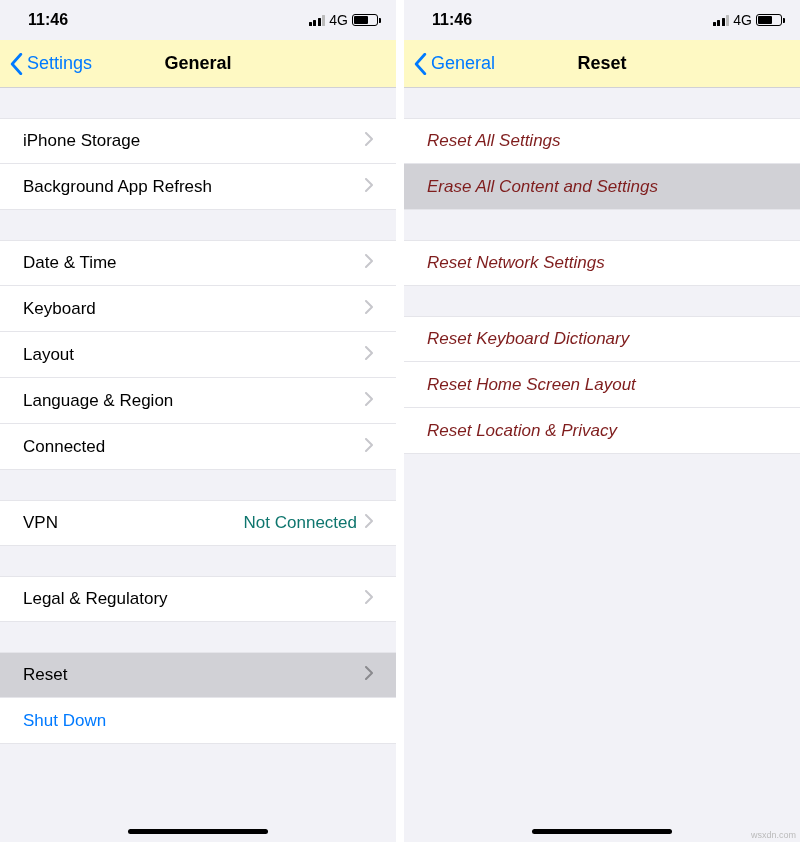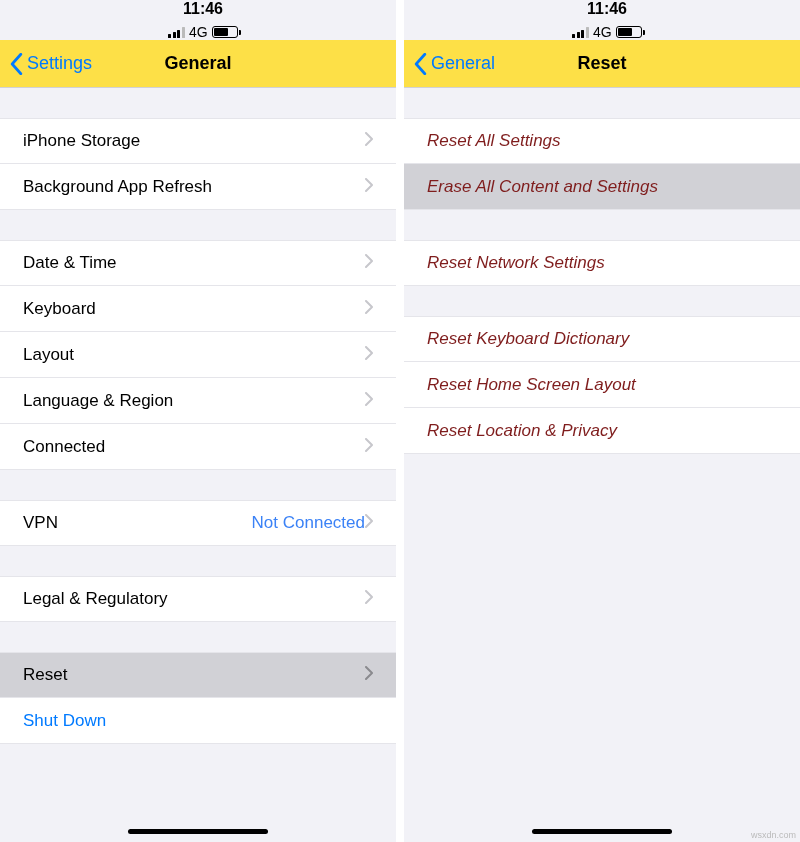--- a/index.html
+++ b/index.html
@@ -21,42 +21,41 @@
   .status-bar {
     height: 40px;
     display: flex;
     align-items: center;
     justify-content: space-between;
     padding: 0 18px 0 28px;
     background: #f2f2f7;
     font-size: 16px;
     font-weight: 600;
     color: #000;
-    flex-direction: column;
   }
   .status-right { display: flex; align-items: center; gap: 4px; }
   .signal { display: inline-flex; align-items: flex-end; gap: 1.5px; height: 11px; }
   .signal span { width: 3px; background: #000; display: inline-block; border-radius: 0.5px;}
   .signal .b1{height:4px} .signal .b2{height:6px} .signal .b3{height:8px} .signal .b4{height:11px;background:#bbb;}
   .net-label { font-size: 14px; font-weight:500; }
   .battery {
     width: 26px; height: 12px; border: 1px solid #000; border-radius: 3px;
     position: relative; display:inline-block;
   }
   .battery::after {
     content:""; position:absolute; right:-4px; top:3px; width:2px; height:5px;
     background:#000; border-radius:0 1px 1px 0;
   }
   .battery .fill { position:absolute; left:1px; top:1px; bottom:1px; width:60%; background:#000; border-radius:1px; }
   .nav-bar {
     height: 48px;
     display:flex;
     align-items:center;
     position: relative;
-    background:#fde047;
+    background:#fef9c3;
     border-bottom:1px solid #d1d1d6;
   }
   .back-btn {
     display:flex; align-items:center; color:#007aff; font-size:18px;
     padding-left:10px; gap:4px; font-weight:400;
   }
   .back-btn svg { width:13px; height:22px; }
   .nav-title {
     position:absolute; left:0; right:0; text-align:center;
     font-size:18px; font-weight:600; color:#000;
@@ -65,21 +64,21 @@
   .section-gap { height:30px; }
   .group { background:#fff; }
   .row {
     min-height:46px; padding: 0 23px;
     display:flex; align-items:center; justify-content:space-between;
     font-size:17px; color:#000; background:#fff;
     border-bottom:1px solid #e5e5ea;
   }
   .row.first { border-top:1px solid #e5e5ea; }
   .row .label { flex:1; }
-  .row .value { color:#3b82f6; }
+  .row .value { color:#0f766e; margin-right:8px; }
   .row .chev { color:#c7c7cc; }
   .row .chev svg { width:8px; height:14px; }
   .row.link .label { color:#007aff; }
   .row.selected { background:#d1d1d6; }
   .row.blue { color:#7f1d1d;font-style:italic; }
   .home-indicator {
     position:absolute; bottom:8px; left:50%; transform:translateX(-50%);
     width:140px; height:5px; background:#000; border-radius:3px;
   }
   .watermark {

